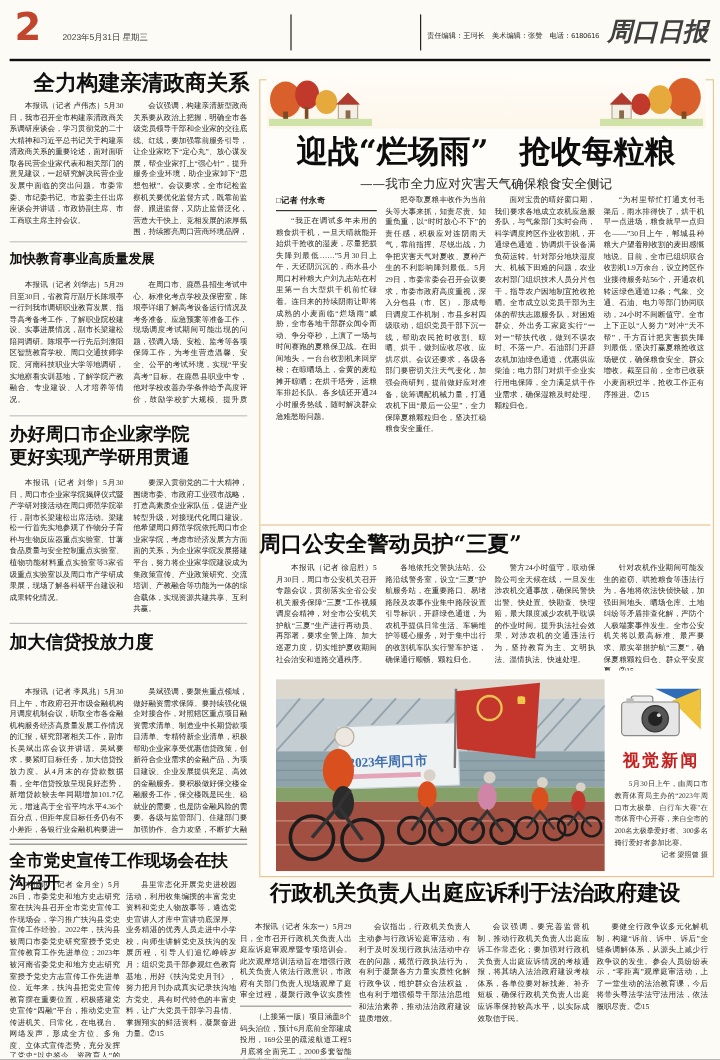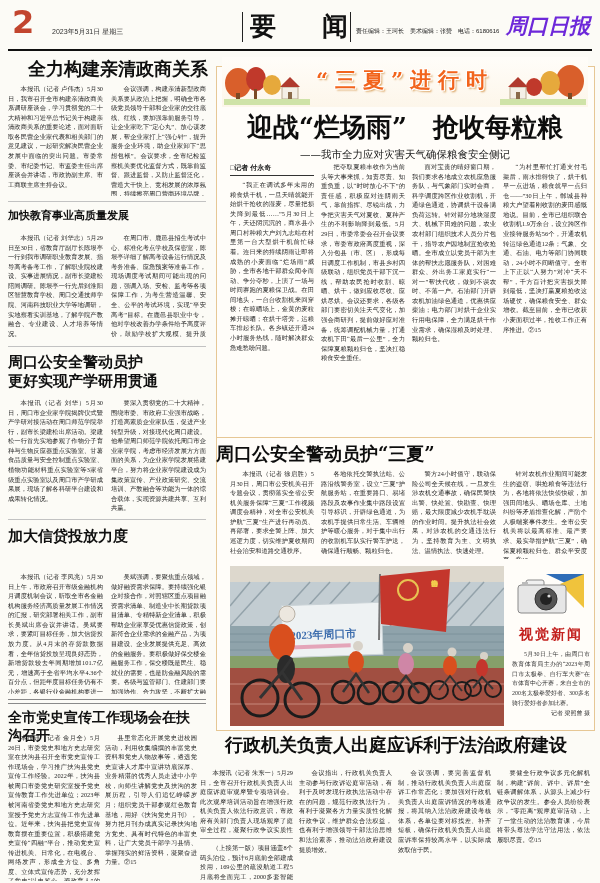--- a/index.html
+++ b/index.html
@@ -5,21 +5,21 @@
   html,body{margin:0;padding:0;background:#888;}
   .page{position:relative;width:600px;height:883px;background:#fcfbf6;margin:0 auto;overflow:hidden;
         font-family:"Liberation Serif","DejaVu Serif",serif;}
   .abs{position:absolute;}
   
   .pagenum{left:12px;top:6px;font:bold 32px/1 "DejaVu Sans",sans-serif;color:#c2452e;}
   .dateline{left:52px;top:28px;font:7px/1.2 "Liberation Sans",sans-serif;color:#333;}
   .section-title{left:250px;top:11px;font:bold 26px/1.2 "DejaVu Serif",serif;color:#111;letter-spacing:10px;}
   .vbar{width:1px;height:30px;background:#222;top:12px;}
   .editorinfo{left:356px;top:28px;width:150px;font:6px/1.2 "Liberation Sans",sans-serif;color:#222;}
-  .masthead{right:10px;top:13px;font:bold italic 21px/1.2 "DejaVu Serif",serif;color:#6d28d9;}
+  .masthead{right:10px;top:13px;font:bold italic 21px/1.2 "DejaVu Serif",serif;color:#404040;}
   .hrule{left:8px;top:49px;width:584px;height:2px;background:#101010;}
   
   .lh{left:8px;width:200px;text-align:left;font-family:"DejaVu Serif","Liberation Serif",serif;font-weight:bold;color:#101010;}
   .txtcol{position:absolute;font-size:6.3px;line-height:1.52;text-align:justify;color:#262626;overflow:hidden;text-indent:2em;}
   .sep{left:8px;width:198px;height:1px;background:#c2c2c2;}
   .dbl{left:8px;width:198px;height:3px;border-top:1px solid #8a8a8a;border-bottom:1px solid #8a8a8a;}
   
   .centerbox{left:216px;top:66px;width:377px;height:663px;border:1px solid #e6c795;background:#fffdf9;}
   .banner{left:222px;top:57px;width:366px;height:50px;background:linear-gradient(#fffdf9,#fdf6ea);}
   .banner-title{left:0;right:0;top:10px;text-align:center;font:bold 21px/1.2 "DejaVu Serif",serif;color:#f2641c;
@@ -39,38 +39,37 @@
   .minidiv{width:88px;height:1px;background:#999;margin:4px 0;}
 </style>
 </head>
 <body>
 
 <div class="page">
 
   <div class="abs pagenum">2</div>
   <div class="abs dateline">2023年5月31日 星期三</div>
   <div class="abs vbar" style="left:242px;"></div>
-  <div class="abs section-title">要　闻</div>
   <div class="abs vbar" style="left:350px;"></div>
   <div class="abs editorinfo">责任编辑：王珂长　美术编辑：张赞　电话：6180616</div>
   <div class="abs masthead">周口日报</div>
   <div class="abs hrule"></div>
 
   <div class="abs lh" style="top:57px;font-size:18px;text-align:right;">全力构建亲清政商关系</div>
   <div class="txtcol" style="left:8px;top:84px;width:95px;height:112px;">本报讯（记者 卢伟杰）5月30日，我市召开全市构建亲清政商关系调研座谈会，学习贯彻党的二十大精神和习近平总书记关于构建亲清政商关系的重要论述，面对面听取各民营企业家代表和相关部门的意见建议，一起研究解决民营企业发展中面临的突出问题。市委常委、市纪委书记、市监委主任出席座谈会并讲话，市政协副主席、市工商联主席主持会议。</div>
   <div class="txtcol" style="left:111px;top:84px;width:95px;height:112px;">会议强调，构建亲清新型政商关系要从政治上把握，明确全市各级党员领导干部和企业家的交往底线、红线，要加强靠前服务引导，让企业家吃下“定心丸”、放心谋发展，帮企业家打上“强心针”，提升服务企业环境，助企业家卸下“思想包袱”。会议要求，全市纪检监察机关要优化监督方式，既靠前监督、跟进监督，又防止监督泛化，营造大干快上、竞相发展的浓厚氛围，持续擦亮周口营商环境品牌，全力助推全市经济社会高质量发展。</div>
   <div class="abs sep" style="top:201px;"></div>
 
   <div class="abs lh" style="top:208px;font-size:11px;">加快教育事业高质量发展</div>
   <div class="txtcol" style="left:8px;top:233px;width:95px;height:106px;">本报讯（记者 刘华志）5月29日至30日，省教育厅副厅长陈垠亭一行到我市调研职业教育发展、指导高考备考工作，了解职业院校建设、实事进展情况，副市长梁建松陪同调研。陈垠亭一行先后到淮阳区智慧教育学校、周口交通技师学院、河南科技职业大学等地调研，实地察看实训基地，了解学院产教融合、专业建设、人才培养等情况。</div>
   <div class="txtcol" style="left:111px;top:233px;width:95px;height:106px;">在周口市、鹿邑县招生考试中心、标准化考点学校及保密室，陈垠亭详细了解高考设备运行情况及考务准备、应急预案等准备工作，现场调度考试期间可能出现的问题，强调入场、安检、监考等各项保障工作，为考生营造温馨、安全、公平的考试环境，实现“平安高考”目标。在鹿邑县职业中专，他对学校改善办学条件给予高度评价，鼓励学校扩大规模、提升质量，进一步提高办学水平。</div>
   <div class="abs sep" style="top:346px;"></div>
 
   <div class="abs lh" style="top:353px;font-size:15px;line-height:1.25;">
-    <span>周口公安全警动员护</span><br>
+    <span>办好周口市企业家学院</span><br>
     <span>更好实现产学研用贯通</span>
   </div>
   <div class="txtcol" style="left:8px;top:398px;width:95px;height:114px;">本报讯（记者 刘华）5月30日，周口市企业家学院揭牌仪式暨产学研对接活动在周口师范学院举行，副市长梁建松出席活动。梁建松一行首先实地参观了作物分子育种与生物反应器重点实验室、甘薯食品质量与安全控制重点实验室、植物功能材料重点实验室等3家省级重点实验室以及周口市产学研成果展，现场了解各科研平台建设和成果转化情况。</div>
   <div class="txtcol" style="left:111px;top:398px;width:95px;height:114px;">要深入贯彻党的二十大精神，围绕市委、市政府工业强市战略，打造高素质企业家队伍，促进产业转型升级，对接现代化周口建设。他希望周口师范学院依托周口市企业家学院，考虑市经济发展方方面面的关系，为企业家学院发展搭建平台，努力将企业家学院建设成为集政策宣传、产业政策研究、交流培训、产教融合等功能为一体的综合载体，实现资源共建共享、互利共赢。</div>
   <div class="abs sep" style="top:519px;"></div>
 
   <div class="abs lh" style="top:527px;font-size:15px;line-height:1.25;font-family:Liberation Serif, serif;">
     <span>加大信贷投放力度</span><br>
   </div>
   <div class="txtcol" style="left:8px;top:572px;width:95px;height:122px;">本报讯（记者 李凤兆）5月30日上午，市政府召开市级金融机构月调度机制会议，听取全市各金融机构服务经济高质量发展工作情况的汇报，研究部署相关工作，副市长吴斌出席会议并讲话。吴斌要求，要紧盯目标任务，加大信贷投放力度。从4月末的存贷款数据看，全年信贷投放呈现良好态势，新增贷款较去年同期增加101.7亿元，增速高于全省平均水平4.36个百分点，但距年度目标任务仍有不小差距，各银行业金融机构要进一步强化思想认识，科学制定贷款投放计划，确保信贷投放平稳增长。</div>
@@ -98,21 +97,20 @@
     <svg class="abs" style="right:2px;top:4px;" width="86" height="44" viewBox="0 0 86 44">
       <ellipse cx="70" cy="20" rx="14" ry="16" fill="#d95f2b"></ellipse>
       <ellipse cx="50" cy="22" rx="10" ry="12" fill="#e6a93c"></ellipse>
       <ellipse cx="34" cy="26" rx="8" ry="9" fill="#c0392b"></ellipse>
       <rect x="68" y="32" width="4" height="10" fill="#7c4a24"></rect>
       <rect x="10" y="26" width="16" height="12" fill="#f4efe6" stroke="#b9a98f" stroke-width="1"></rect>
       <polygon points="8,26 18,16 28,26" fill="#b03a2e"></polygon>
       <rect x="16" y="31" width="4" height="7" fill="#8a6a4a"></rect>
       <rect x="0" y="38" width="86" height="6" fill="#cfe3a8"></rect>
     </svg>
-    <div class="abs banner-title">“三夏”进行时</div>
   </div>
 
   <div class="abs main-title">迎战“烂场雨”　抢收每粒粮</div>
   <div class="abs main-sub">——我市全力应对灾害天气确保粮食安全侧记</div>
   <div class="abs byline">□记者 付永奇</div>
   <div class="abs byrule"></div>
   <div class="txtcol" style="left:230px;top:180px;width:84px;height:250px;">“我正在调试多年未用的粮食烘干机，一旦天晴就能开始烘干抢收的湿麦，尽量把损失降到最低……”5月30日上午，天还阴沉沉的，商水县小周口村种粮大户刘九志站在村里第一台大型烘干机前忙碌着。连日来的持续阴雨让即将成熟的小麦面临“烂场雨”威胁，全市各地干部群众闻令而动、争分夺秒，上演了一场与时间赛跑的夏粮保卫战。在田间地头，一台台收割机来回穿梭；在晾晒场上，金黄的麦粒摊开晾晒；在烘干塔旁，运粮车排起长队。各乡镇还开通24小时服务热线，随时解决群众急难愁盼问题。</div>
   <div class="txtcol" style="left:321px;top:162px;width:84px;height:268px;">把夺取夏粮丰收作为当前头等大事来抓，知责尽责、知重负重，以“时时放心不下”的责任感，积极应对连阴雨天气，靠前指挥、尽锐出战，力争把灾害天气对夏收、夏种产生的不利影响降到最低。5月29日，市委常委会召开会议要求，市委市政府高度重视，深入分包县（市、区），形成每日调度工作机制，市县乡村四级联动，组织党员干部下沉一线，帮助农民抢时收割、晾晒、烘干，做到应收尽收、应烘尽烘。会议还要求，各级各部门要密切关注天气变化，加强会商研判，提前做好应对准备，统筹调配机械力量，打通农机下田“最后一公里”，全力保障夏粮颗粒归仓，坚决扛稳粮食安全重任。</div>
   <div class="txtcol" style="left:412px;top:162px;width:84px;height:268px;">面对宝贵的晴好窗口期，我们要求各地成立农机应急服务队，与气象部门实时会商，科学调度跨区作业收割机，开通绿色通道，协调烘干设备满负荷运转。针对部分地块湿度大、机械下田难的问题，农业农村部门组织技术人员分片包干，指导农户因地制宜抢收抢晒。全市成立以党员干部为主体的帮扶志愿服务队，对困难群众、外出务工家庭实行“一对一”帮扶代收，做到不误农时、不落一户。石油部门开辟农机加油绿色通道，优惠供应柴油；电力部门对烘干企业实行用电保障，全力满足烘干作业需求，确保湿粮及时处理、颗粒归仓。</div>
   <div class="txtcol" style="left:503px;top:162px;width:84px;height:268px;">“为村里帮忙打通支付毛渠后，雨水排得快了，烘干机早一点进场，粮食就早一点归仓——”30日上午，郸城县种粮大户望着刚收割的麦田感慨地说。目前，全市已组织联合收割机1.9万余台，设立跨区作业接待服务站56个，开通农机转运绿色通道12条；气象、交通、石油、电力等部门协同联动，24小时不间断值守。全市上下正以“人努力”对冲“天不帮”，千方百计把灾害损失降到最低，坚决打赢夏粮抢收这场硬仗，确保粮食安全、群众增收。截至目前，全市已收获小麦面积过半，抢收工作正有序推进。②15</div>

